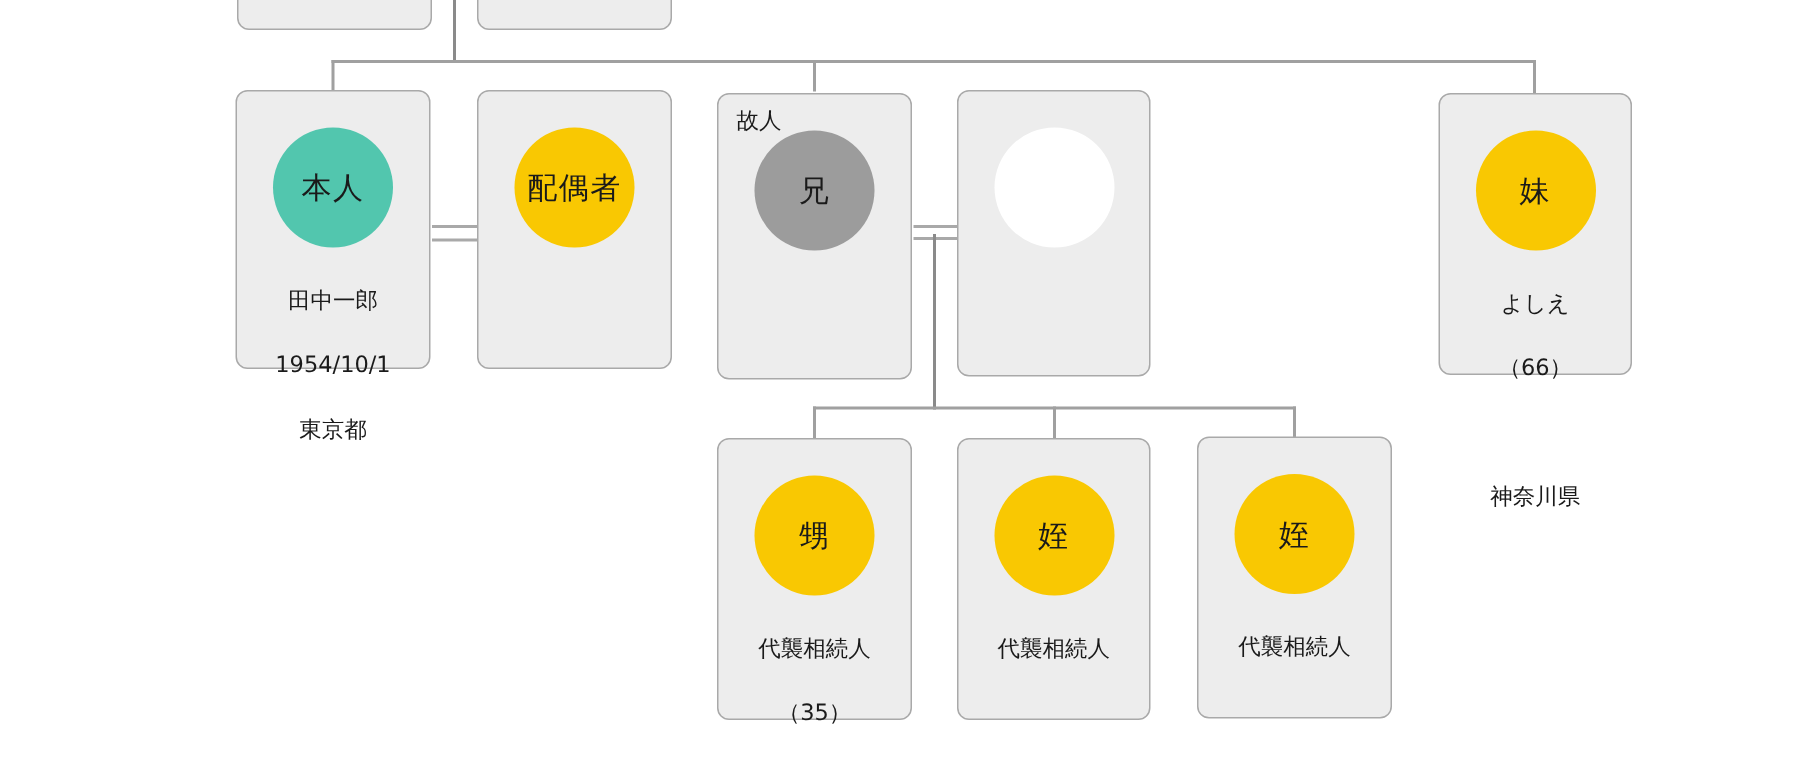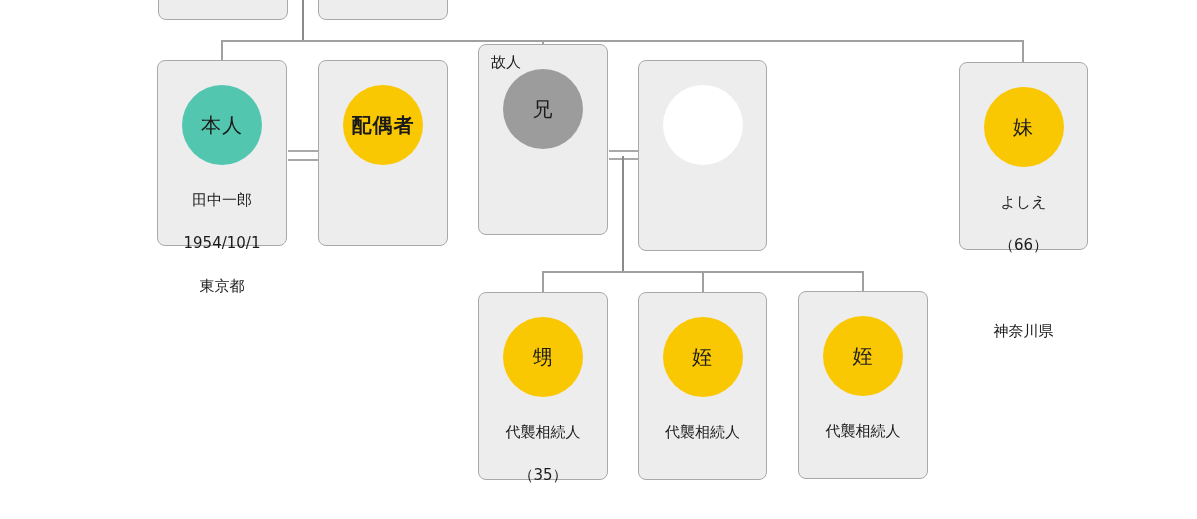--- a/index.html
+++ b/index.html
@@ -106,26 +106,26 @@
       <span class="badge-label">本人</span>
     </div>
     <div class="info">
       <div class="line">田中一郎</div>
       <div class="line">1954/10/1</div>
       <div class="line">東京都</div>
     </div>
   </div>
 
   <div class="node" style="left:318px; top:60px; width:130px; height:186px;">
-    <div class="badge-circle" style="background-color: rgb(249, 200, 2); font-weight: bold;">
+    <div class="badge-circle" style="background-color: rgb(249, 200, 2);">
       <span class="badge-label">配偶者</span>
     </div>
   </div>
 
-  <div class="node" style="left:478px; top:44px; width:130px; height:191px;">
+  <div class="node" style="left:478px; top:62px; width:130px; height:191px;">
     <div class="deceased-label">故人</div>
     <div class="badge-circle" style="background-color: rgb(156, 156, 156);">
       <span class="badge-label">兄</span>
     </div>
   </div>
 
   <div class="node" style="left:638px; top:60px; width:129px; height:191px;">
     <div class="badge-circle" style="background-color: rgb(255, 255, 255);">
       <span class="badge-label"></span>
     </div>

